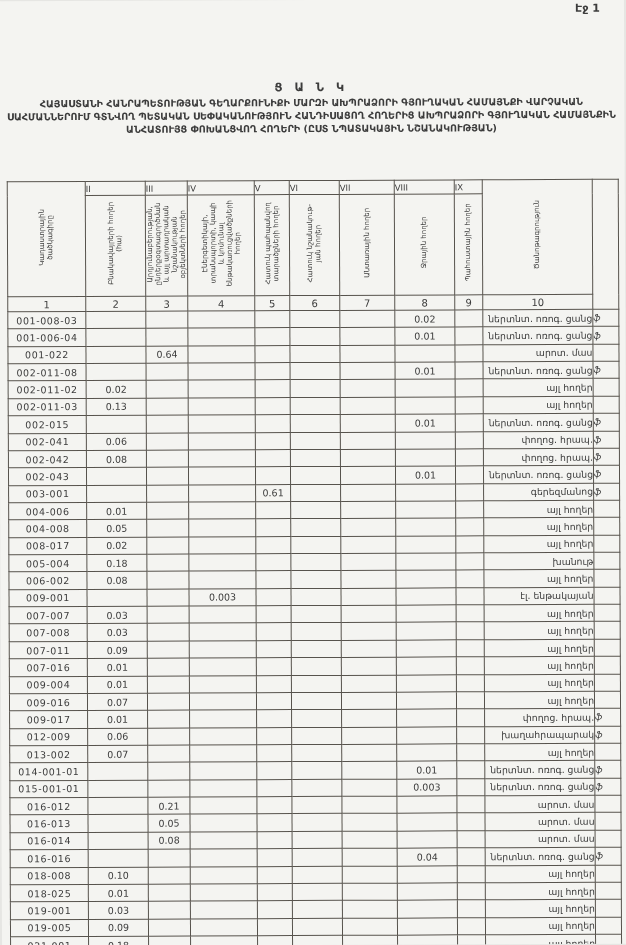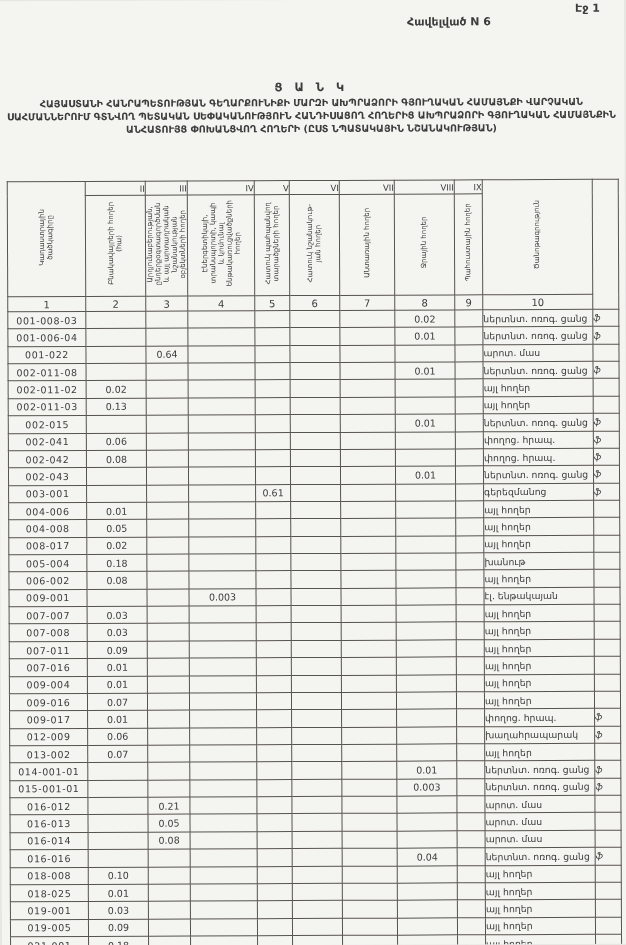--- a/index.html
+++ b/index.html
@@ -16,41 +16,40 @@
        font-size:11.5px;font-weight:bold;letter-spacing:4px;}
   .doc-title{position:absolute;top:96px;left:4px;width:618px;text-align:center;
        font-size:9.6px;font-weight:bold;line-height:13.2px;}
   table.land{
     position:absolute;left:8px;top:180px;border-collapse:collapse;table-layout:fixed;
   }
   table.land th, table.land td{
     border:1px solid #57534d;padding:0;overflow:hidden;
     font-weight:normal;color:#3c3c3c;
   }
-  th.roman{height:13px;font-size:8.5px;text-align:right;}
+  th.roman{height:13px;font-size:8.5px;text-align:left;}
   th.vhead{height:98px;vertical-align:middle;text-align:center;}
   .vt{
     display:inline-block;writing-mode:vertical-rl;transform:rotate(180deg);
     font-size:7px;line-height:8.2px;white-space:pre-line;max-height:96px;
   }
   th.num{height:14px;font-size:10px;text-align:center;font-weight:normal;}
   td{height:16.36px;font-size:9.5px;}
   td.code{text-align:center;padding-left:3px;letter-spacing:0.6px;}
   td.val{text-align:center;}
-  td.note{text-align:left;padding-left:3px;font-size:9.3px;}
+  td.note{text-align:right;padding-left:3px;font-size:9.3px;}
   th.nob, td.nob{border:none;background:transparent;}
   td.nob{color:#8a8a86;font-size:9px;font-style:italic;text-align:left;padding-left:6px;}
 </style>
 </head>
 <body>
 
 <div class="sheet">
   <div class="pageno">Էջ 1</div>
   <div class="apx">
-    <div>Հավելված N 6</div>
   </div>
   <div class="doc-heading">Ց Ա Ն Կ</div>
   <div class="doc-title">ՀԱՅԱՍՏԱՆԻ ՀԱՆՐԱՊԵՏՈՒԹՅԱՆ ԳԵՂԱՐՔՈՒՆԻՔԻ ՄԱՐԶԻ ԱԽՊՐԱՁՈՐԻ ԳՅՈՒՂԱԿԱՆ ՀԱՄԱՅՆՔԻ ՎԱՐՉԱԿԱՆ ՍԱՀՄԱՆՆԵՐՈՒՄ ԳՏՆՎՈՂ ՊԵՏԱԿԱՆ ՍԵՓԱԿԱՆՈՒԹՅՈՒՆ ՀԱՆԴԻՍԱՑՈՂ ՀՈՂԵՐԻՑ ԱԽՊՐԱՁՈՐԻ ԳՅՈՒՂԱԿԱՆ ՀԱՄԱՅՆՔԻՆ ԱՆՀԱՏՈՒՅՑ ՓՈԽԱՆՑՎՈՂ ՀՈՂԵՐԻ (ԸՍՏ ՆՊԱՏԱԿԱՅԻՆ ՆՇԱՆԱԿՈՒԹՅԱՆ)</div>
 
   <table class="land">
     <colgroup>
       <col style="width:78px">
         <col style="width:60px">
         <col style="width:37px">
       <col style="width:67px">

